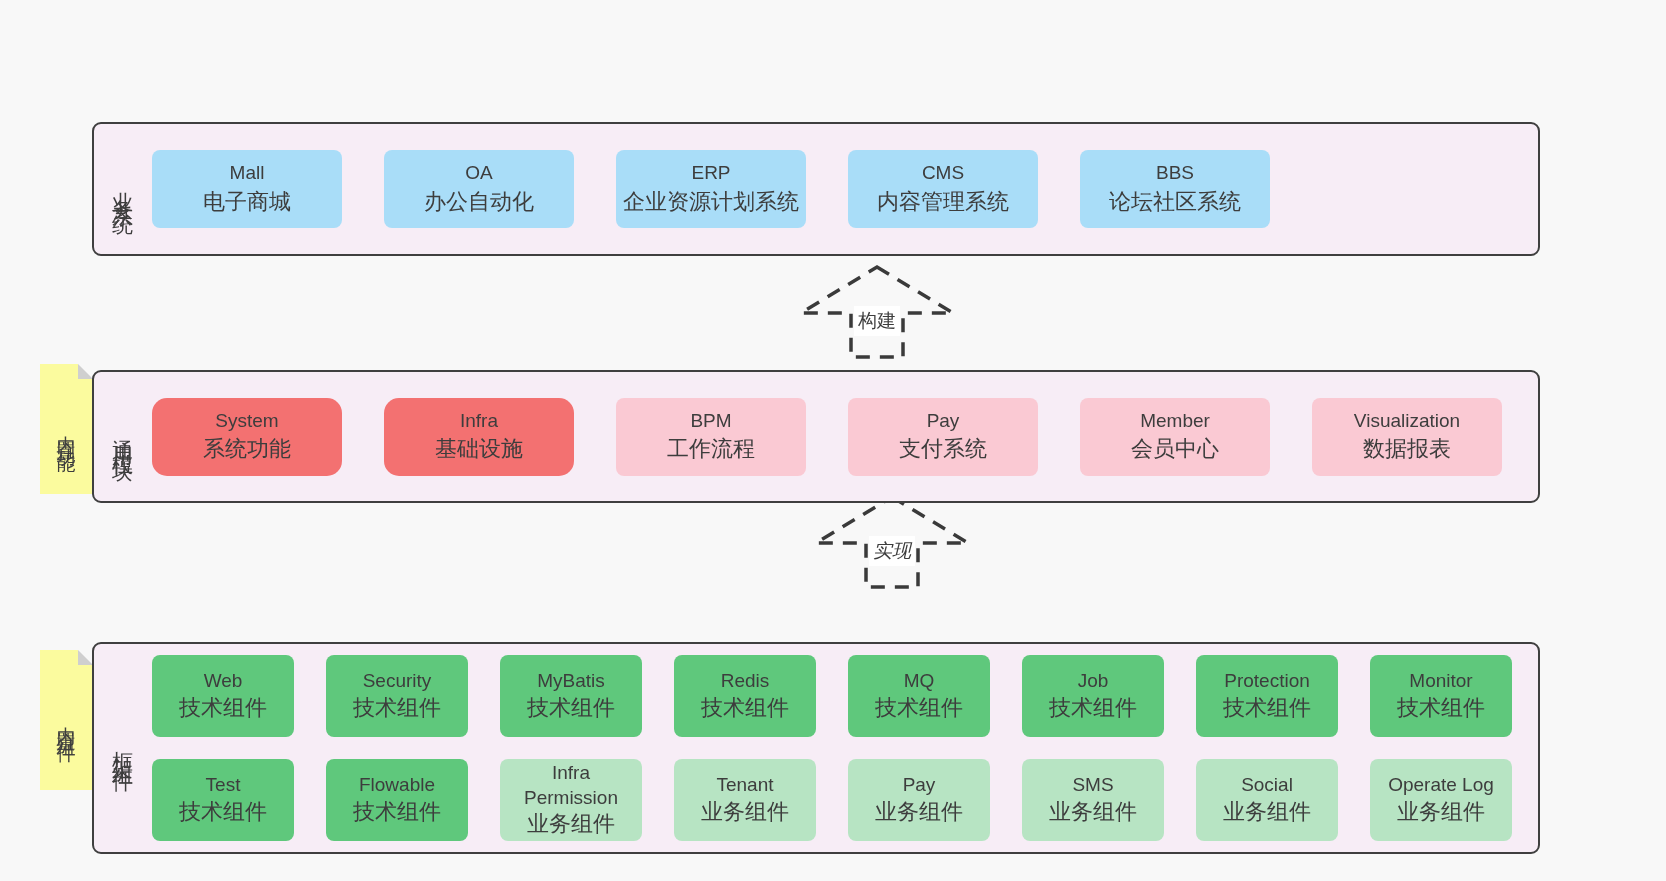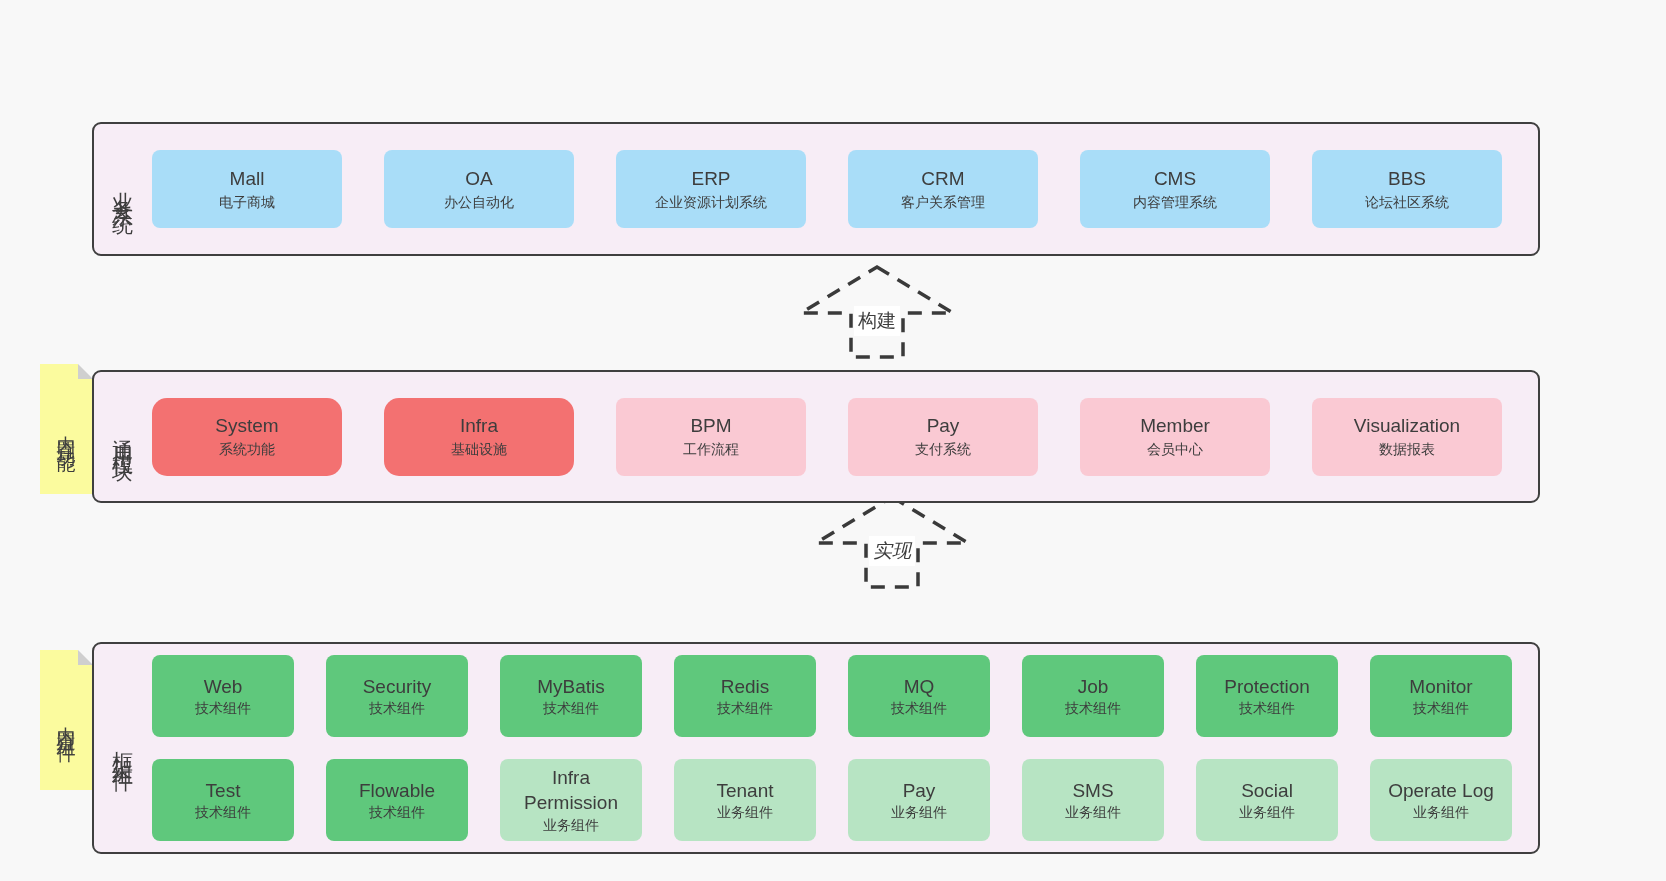--- a/index.html
+++ b/index.html
@@ -69,21 +69,21 @@
   }
   #c-components .box { width: 142px; height: 82px; line-height: 1.3; }
 
   .blue        { background: #a9ddf8; }
   .red         { background: #f37171; border-radius: 15px; }
   .pink        { background: #fac9d3; }
   .green-dark  { background: #5fc87c; }
   .green-light { background: #b7e4c3; }
 
   .box-name { white-space: normal; }
-  .box-desc { font-size: 14px; }
+  .box-desc { font-size: 22px; }
 
   
   .arrow {
     position: absolute;
     width: 158px;
     height: 100px;
     z-index: 0;
   }
   #arrow-build     { left: 798px; top: 262px; }
   #arrow-implement { left: 813px; top: 492px; font-style: italic; }
@@ -141,24 +141,20 @@
     </div>
     <div class="box blue">
       <div class="box-name">OA</div>
       <div class="box-desc">办公自动化</div>
     </div>
     <div class="box blue">
       <div class="box-name">ERP</div>
       <div class="box-desc">企业资源计划系统</div>
     </div>
     <div class="box blue">
-      <div class="box-name">CRM</div>
-      <div class="box-desc">客户关系管理</div>
-    </div>
-    <div class="box blue">
       <div class="box-name">CMS</div>
       <div class="box-desc">内容管理系统</div>
     </div>
     <div class="box blue">
       <div class="box-name">BBS</div>
       <div class="box-desc">论坛社区系统</div>
     </div>
   </div>
 </div>
 

